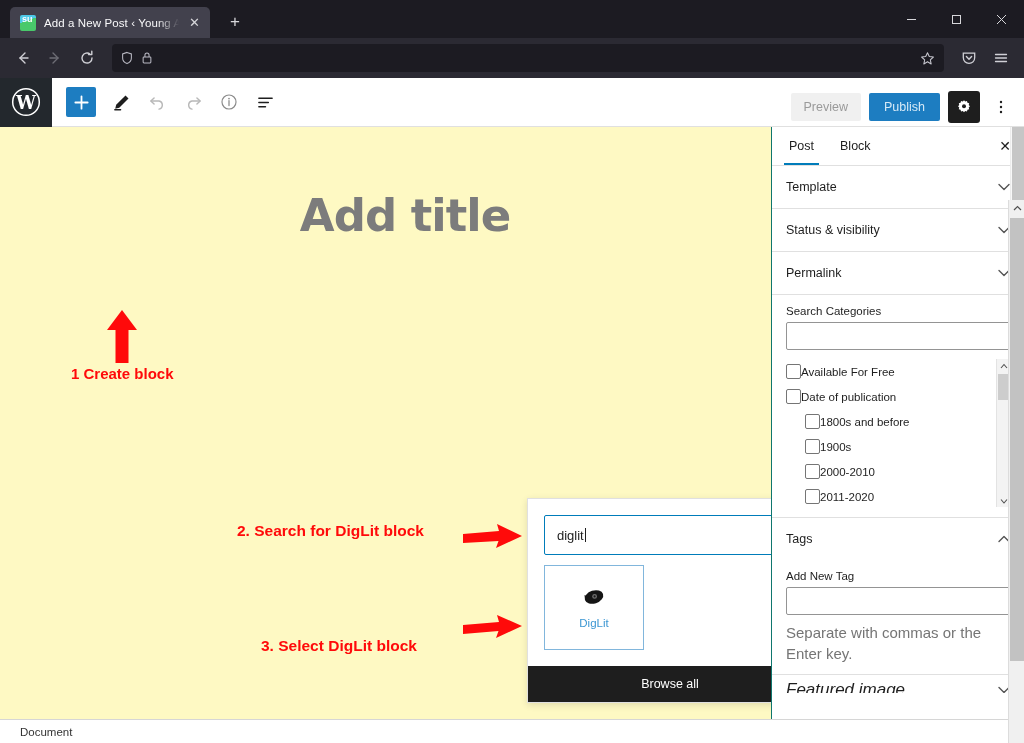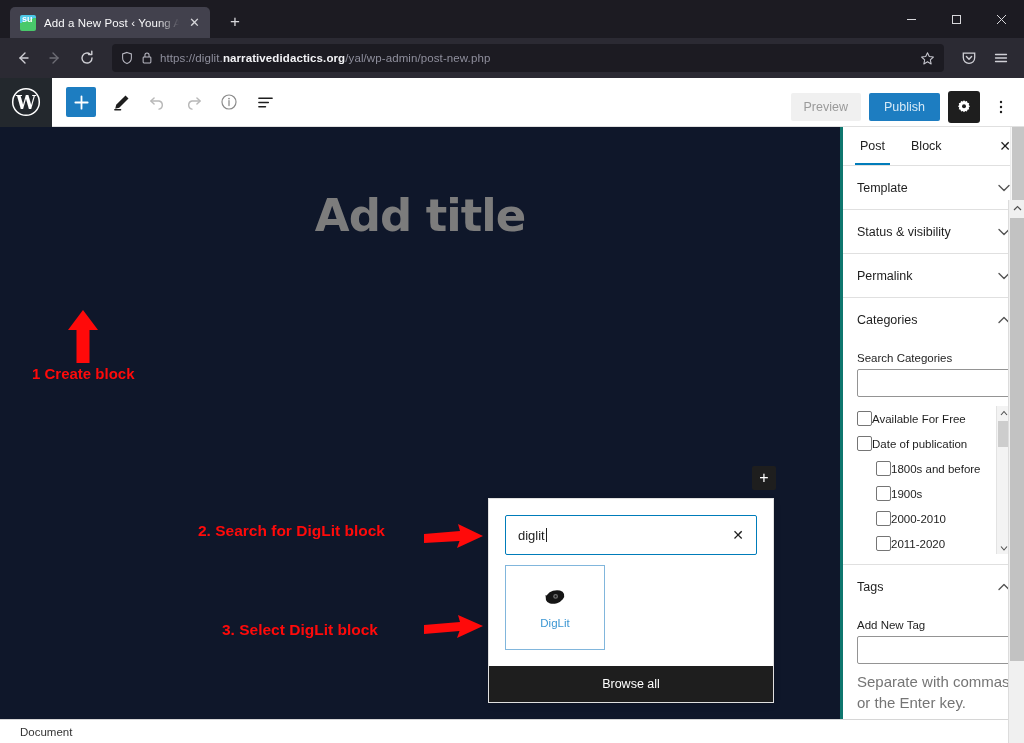--- a/index.html
+++ b/index.html
@@ -131,22 +131,23 @@
     display: flex; align-items: center; justify-content: center;
   }
   .btn-kebab {
     width: 26px; height: 32px; display: flex; align-items: center;
     justify-content: center; cursor: pointer; color: #1e1e1e;
   }
 
   .wp-body { display: flex; height: 616px; position: relative; }
 
   .canvas {
-    flex: 1; background: #0f172a; position: relative;
+    flex: 1; background: #fef9c3; position: relative;
     overflow: hidden;
+    padding-left: 39px;
   }
   .canvas-inner { position: relative; height: 100%; }
 
   .post-title {
     text-align: center; margin-top: 62px;
     font-family: "DejaVu Sans", sans-serif;
     font-size: 45px; font-weight: bold; color: #7c7c7c;
     letter-spacing: -1px;
   }
   .para-row {
@@ -198,31 +199,30 @@
   .block-card-label { font-size: 11.5px; color: #3c97d3; }
   .popover-footer {
     background: #1e1e1e; color: #fff; text-align: center;
     font-size: 12.5px; padding: 11px 0; cursor: pointer;
   }
 
   
   .anno { position: absolute; color: #ff0a0a; font-weight: bold; }
   .anno-1 { left: 32px; top: 176px; font-size: 15px; }
   .anno-2 { left: 198px; top: 333px; font-size: 15.5px; }
-  .anno-3 { left: 222px; top: 432px; font-size: 15.5px; }
+  .anno-3 { left: 222px; top: 448px; font-size: 15.5px; }
   .arrow-up { position: absolute; left: 66px; top: 120px; }
   .arrow-r2 { position: absolute; left: 424px; top: 334px; }
   .arrow-r3 { position: absolute; left: 424px; top: 423px; }
 
   
   .sidebar {
-    width: 184px; background: #fff; border-left: 3px solid #0f766e;
+    width: 253px; background: #fff; border-left: 1px solid #0f766e;
     display: flex; flex-direction: column; position: relative;
     overflow: hidden;
-    justify-content: space-between;
   }
   .sb-tabs {
     display: flex; align-items: center; height: 39px;
     border-bottom: 1px solid #e0e0e0; padding: 0 4px; position: relative;
   }
   .sb-tab {
     padding: 0 13px; height: 38px; line-height: 38px;
     font-size: 12.5px; color: #1e1e1e; cursor: pointer; position: relative;
   }
   .sb-tab.active::after {
@@ -384,21 +384,20 @@
         <svg width="14" height="14" viewBox="0 0 16 16">
             <path d="M8 1.6 L13 3.4 V8 C13 11 10.8 13.3 8 14.4 C5.2 13.3 3 11 3 8 V3.4 Z" fill="none" stroke="currentColor" stroke-width="1.2"></path>
           </svg>
       </span>
       <span style="color:#b9b9c3;display:flex">
         <svg width="12" height="14" viewBox="0 0 14 16">
             <rect x="2.5" y="6.8" width="9" height="7" rx="1" fill="none" stroke="currentColor" stroke-width="1.2"></rect>
             <path d="M4.6 6.8 V4.6 A2.4 2.4 0 0 1 9.4 4.6 V6.8" fill="none" stroke="currentColor" stroke-width="1.2"></path>
           </svg>
       </span>
-      <span class="urltext"><span>https://diglit.</span><b>narrativedidactics.org</b><span>/yal/wp-admin/post-new.php</span></span>
       <span class="urlbar-star">
         <svg width="15" height="15" viewBox="0 0 16 16">
             <path d="M8 1.8 L9.9 5.9 L14.3 6.4 L11 9.4 L11.9 13.8 L8 11.5 L4.1 13.8 L5 9.4 L1.7 6.4 L6.1 5.9 Z" fill="none" stroke="currentColor" stroke-width="1.1" stroke-linejoin="round"></path>
           </svg>
       </span>
     </div>
 
     <div class="navbtn">
       <svg width="16" height="16" viewBox="0 0 16 16">
           <path d="M2.3 3.2 H13.7 V7.6 C13.7 11 11.2 13.4 8 13.4 C4.8 13.4 2.3 11 2.3 7.6 Z" fill="none" stroke="currentColor" stroke-width="1.3"></path>
@@ -565,28 +564,20 @@
 
       <div class="panel-head">
         <span>Permalink</span>
         <span class="chev">
           <svg width="12" height="8" viewBox="0 0 12 8">
               <path d="M1 1.5 L6 6.5 L11 1.5" stroke="#555" stroke-width="1.4" fill="none" stroke-linecap="round" stroke-linejoin="round"></path>
             </svg>
         </span>
       </div>
 
-      <div class="panel-head" style="border-bottom:none">
-        <span>Categories</span>
-        <span class="chev">
-          <svg width="12" height="8" viewBox="0 0 12 8">
-              <path d="M1 6.5 L6 1.5 L11 6.5" stroke="#555" stroke-width="1.4" fill="none" stroke-linecap="round" stroke-linejoin="round"></path>
-            </svg>
-        </span>
-      </div>
 
       <div class="panel-body">
         <div class="field-label">Search Categories</div>
         <input class="field-input" value="" style="">
 
         <div class="cat-list">
           <div class="cat-item">
             <span class="cbox"></span>
             <span>Available For Free</span>
           </div>

